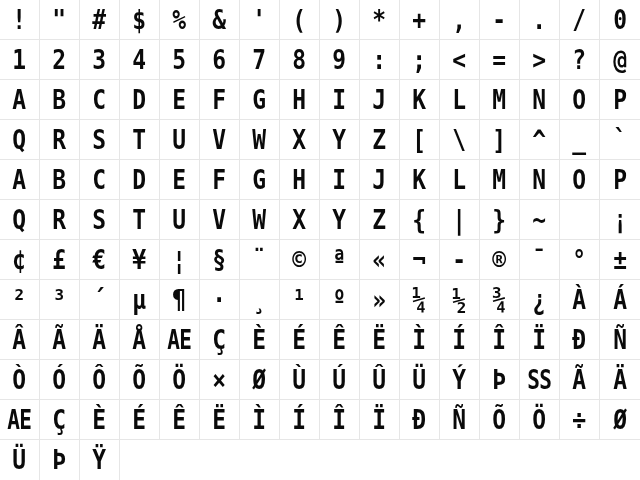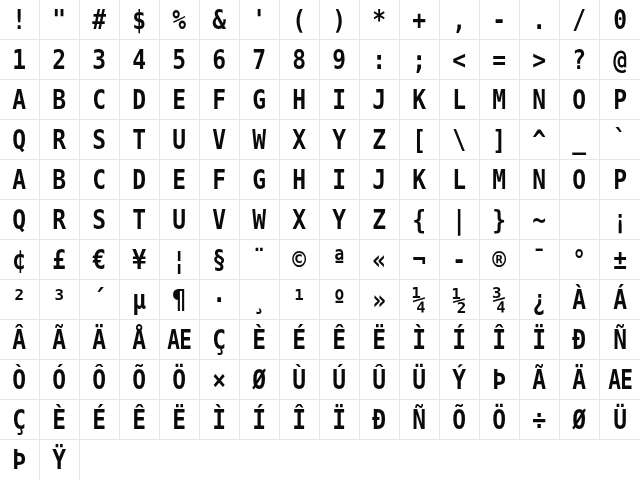--- a/index.html
+++ b/index.html
@@ -199,20 +199,21 @@
     <div class="cell"><span class="g">Õ</span></div>
     <div class="cell"><span class="g">Ö</span></div>
     <div class="cell"><span class="g">×</span></div>
     <div class="cell"><span class="g">Ø</span></div>
     <div class="cell"><span class="g">Ù</span></div>
     <div class="cell"><span class="g">Ú</span></div>
     <div class="cell"><span class="g">Û</span></div>
     <div class="cell"><span class="g">Ü</span></div>
     <div class="cell"><span class="g">Ý</span></div>
     <div class="cell"><span class="g">Þ</span></div>
+    <div class="cell"><span class="g wide">SS</span></div>
     <div class="cell"><span class="g">Ã</span></div>
     <div class="cell"><span class="g">Ä</span></div>
     <div class="cell"><span class="g wide">AE</span></div>
     <div class="cell"><span class="g">Ç</span></div>
     <div class="cell"><span class="g">È</span></div>
     <div class="cell"><span class="g">É</span></div>
     <div class="cell"><span class="g">Ê</span></div>
     <div class="cell"><span class="g">Ë</span></div>
     <div class="cell"><span class="g">Ì</span></div>
     <div class="cell"><span class="g">Í</span></div>

